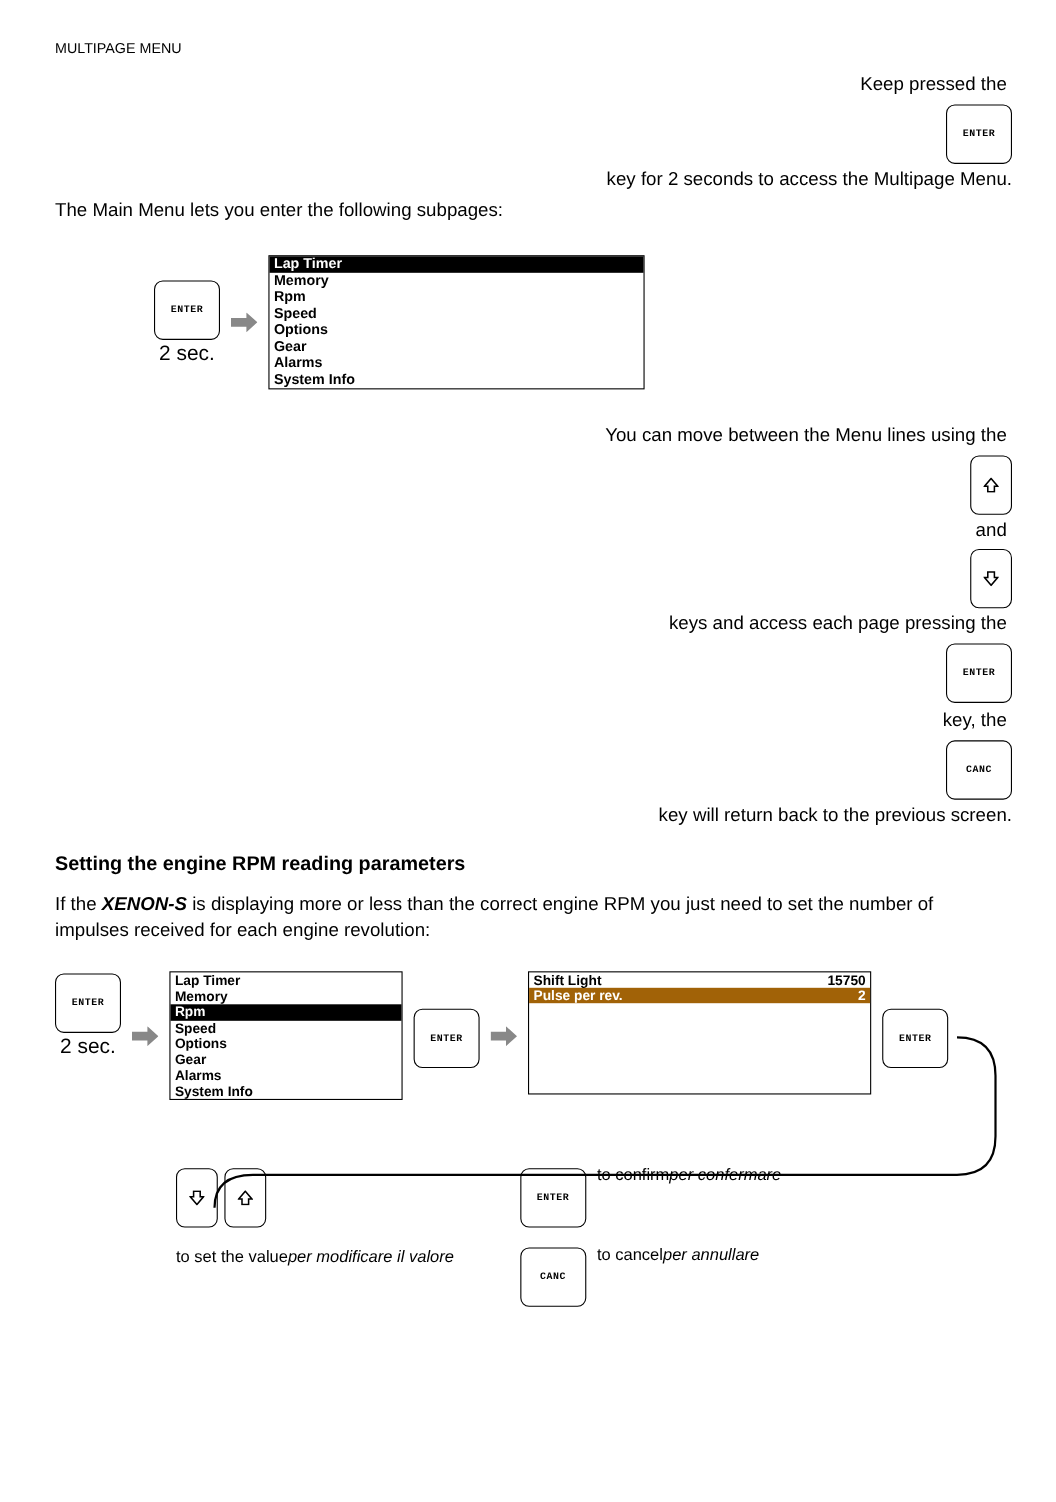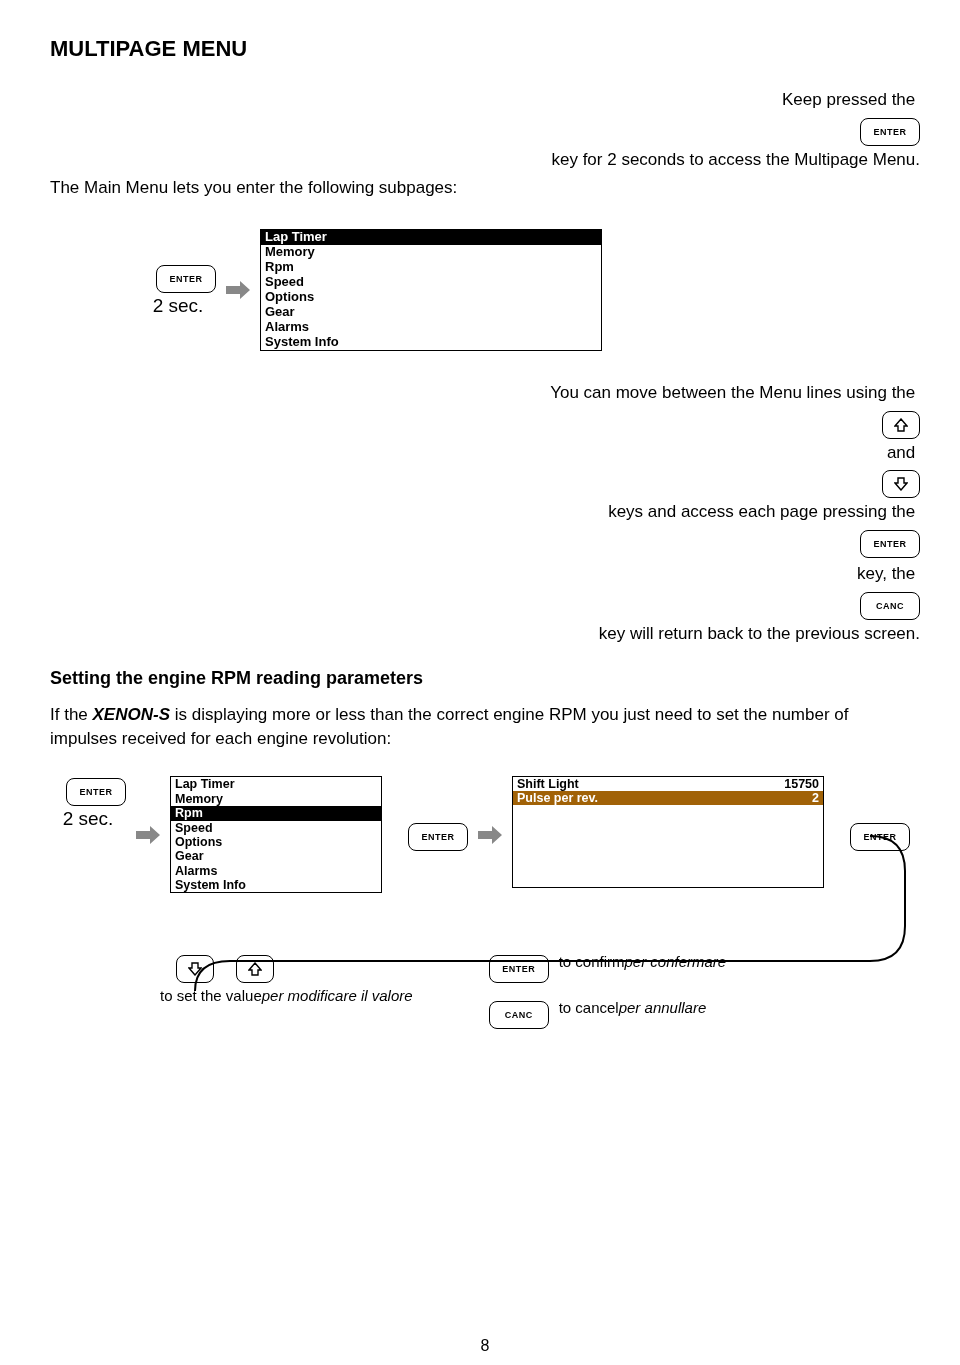--- a/index.html
+++ b/index.html
@@ -6,44 +6,43 @@
     margin: 0;
     padding: 36px 40px 40px 50px;
     font-family: Arial, Helvetica, sans-serif;
     font-size: 17px;
     color: #000;
     background: #fff;
     width: 960px;
     box-sizing: border-box;
   }
   .title {
-    font-weight: bold;
-    font-size: 22px;
-    margin-bottom: 26px;
+    font-weight: normal;
+    font-size: 13px;
+    margin-bottom: 14px;
   }
   .para { line-height: 1.4; flex-direction: column; }
   .inline-line { display: flex; align-items: flex-end; flex-wrap: wrap; gap: 4px 2px; margin-bottom: 4px;}
   .inline-line span { white-space: pre; }
   .key {
     display: inline-flex;
     align-items: center;
     justify-content: center;
     min-width: 50px;
     height: 26px;
     border: 1.5px solid #000;
     border-radius: 8px;
-    font-family: Liberation Sans, sans-serif;
+    font-family: Liberation Mono, monospace;
     font-weight: bold;
     font-size: 9px;
     letter-spacing: 0.5px;
-    padding: 0 4px;
+    padding: 13px 4px;
     vertical-align: baseline;
     position: relative;
     top: 2px;
-    margin-left: 16px;
   }
   .key-small { min-width: 28px; width:28px; }
   .key svg { width: 14px; height: 14px; }
   .diagram-row {
     display: flex;
     align-items: center;
     gap: 10px;
     margin: 30px 0 30px 90px;
   }
   .enter-stack { display:flex; flex-direction:column; align-items:center; gap:4px;}
@@ -233,21 +232,21 @@
           <svg viewBox="0 0 14 14">
               <path d="M7 13 L1 6 L4 6 L4 1 L10 1 L10 6 L13 6 Z" fill="none" stroke="#000" stroke-width="1.4"></path>
             </svg>
         </span>
         <span class="key key-small">
           <svg viewBox="0 0 14 14">
               <path d="M7 1 L13 8 L10 8 L10 13 L4 13 L4 8 L1 8 Z" fill="none" stroke="#000" stroke-width="1.4"></path>
             </svg>
         </span>
       </div>
-      <div class="label-stack" style="margin-top:6px;justify-content:flex-end;">
+      <div class="label-stack" style="margin-top:20px;justify-content:flex-end;">
         <span class="en">to set the value</span>
         <span class="it">per modificare il valore</span>
       </div>
     </div>
 
     <div>
       <div class="col-with-key" style="margin-bottom:18px;">
         <span class="key">ENTER</span>
         <div class="label-stack">
           <span class="en">to confirm</span>

